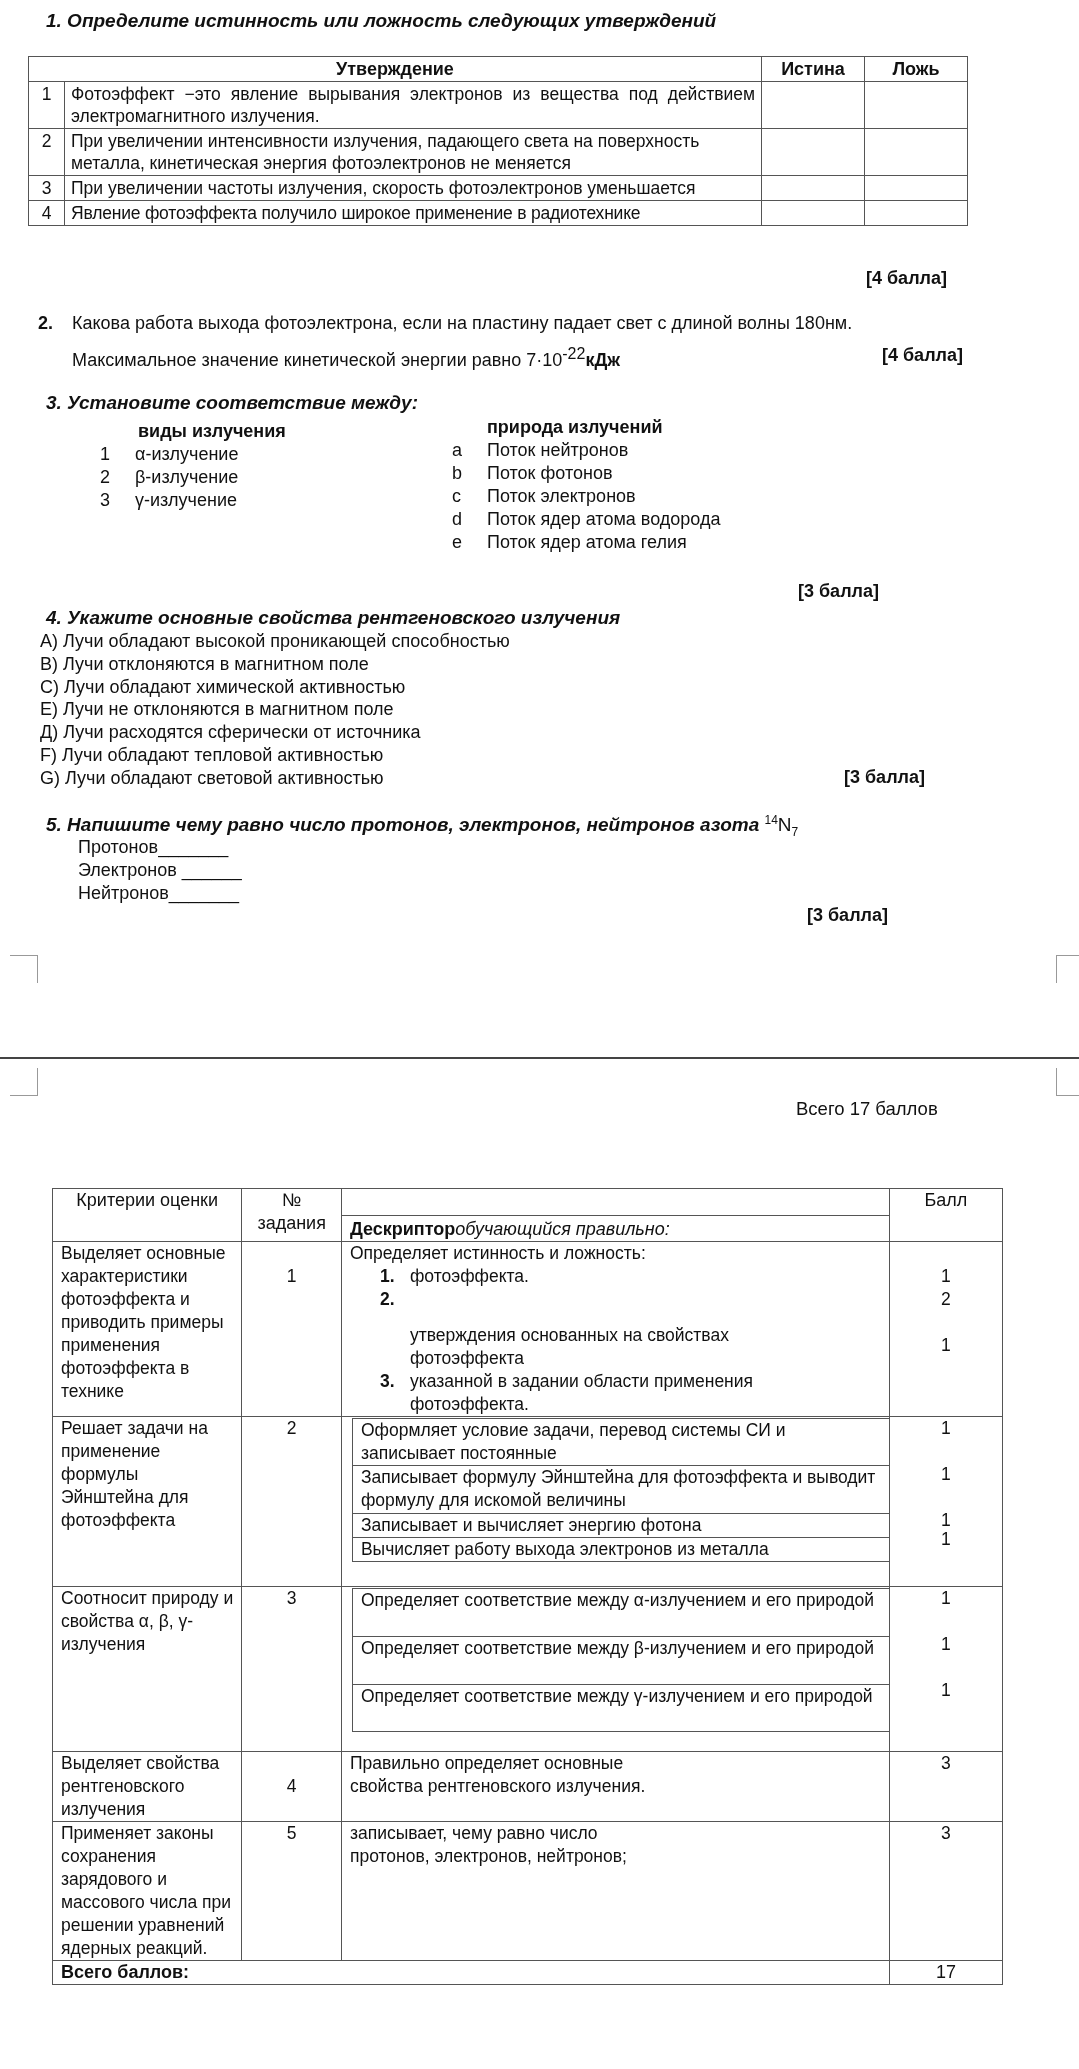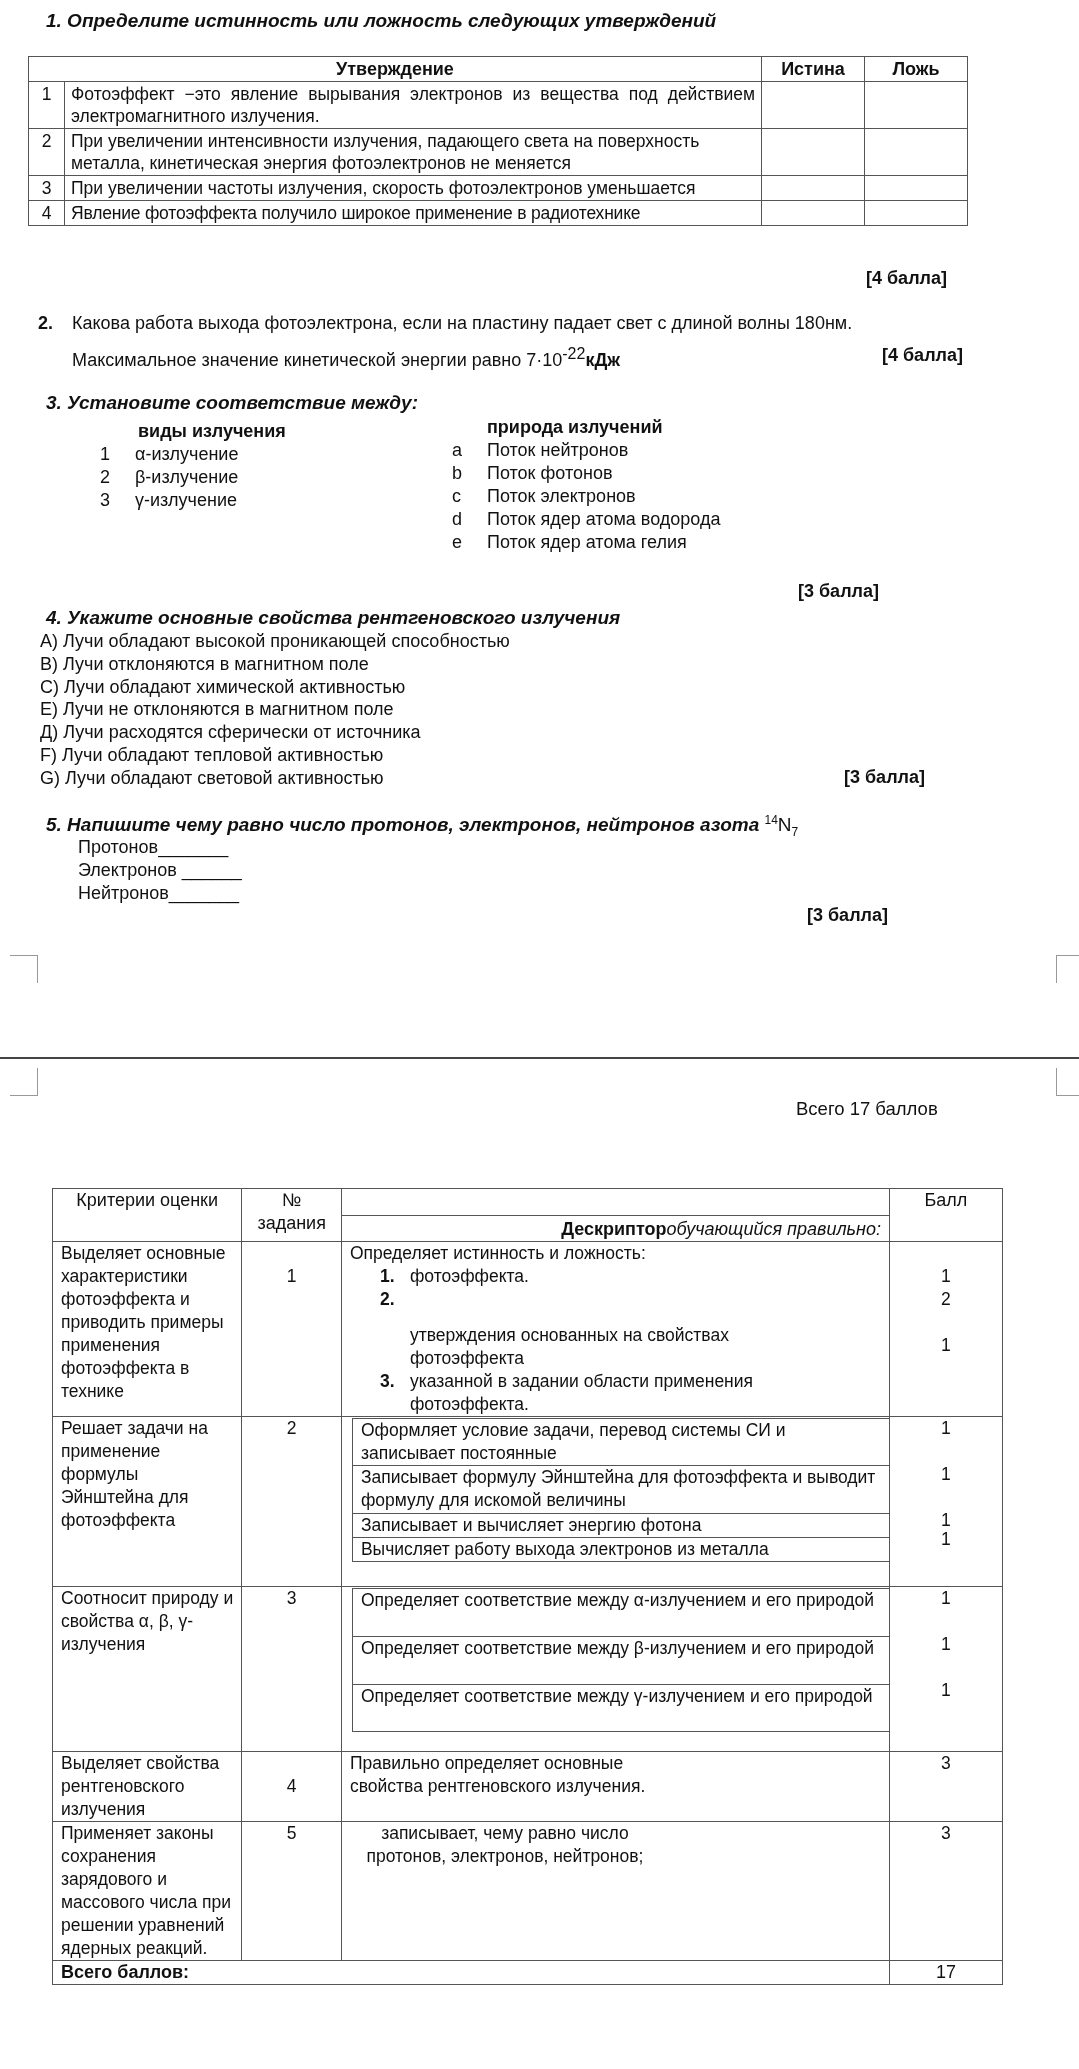--- a/index.html
+++ b/index.html
@@ -160,21 +160,21 @@
       <tr>
     <td class="c1" rowspan="2" style="text-align:center; font-size:18px;">Критерии оценки</td>
     <td class="c2" rowspan="2" style="font-size:18px;">
       <div>№</div>
       <div>задания</div>
     </td>
     <td style="height:27px; padding:0;"></td>
     <td class="c4" rowspan="2" style="font-size:18px;">Балл</td>
   </tr>
   <tr>
-    <td style="text-align:right; padding-top:2px; font-size:18px;margin-left:40px;"><b>Дескриптор</b><i>обучающийся правильно:</i></td>
+    <td style="text-align:left; padding-top:2px; font-size:18px;margin-left:40px;"><b>Дескриптор</b><i>обучающийся правильно:</i></td>
   </tr>
 
   <tr>
     <td class="c1">Выделяет основные характеристики фотоэффекта и приводить примеры применения фотоэффекта в технике</td>
     <td class="c2" style="padding-top:23px;">1</td>
     <td>
       <div>Определяет истинность и ложность:</div>
       <div class="olist">
         <div class="li">
               <span class="n">1.</span>
@@ -254,21 +254,21 @@
     <td>
           <div style="width:300px;">Правильно определяет основные свойства рентгеновского излучения.</div>
         </td>
     <td class="c4">3</td>
   </tr>
 
   <tr>
     <td class="c1">Применяет законы сохранения зарядового и массового числа при решении уравнений ядерных реакций.</td>
     <td class="c2">5</td>
     <td>
-          <div style="width:310px;text-align:center;">записывает, чему равно число протонов, электронов, нейтронов;</div>
+          <div style="width:310px;">записывает, чему равно число протонов, электронов, нейтронов;</div>
         </td>
     <td class="c4">3</td>
   </tr>
 
   <tr>
     <td colspan="3" style="font-weight:bold; font-size:18px;margin-top:42px;">Всего баллов:</td>
     <td class="c4" style="font-size:18px;">17</td>
   </tr>
 </tbody>
   </table>

